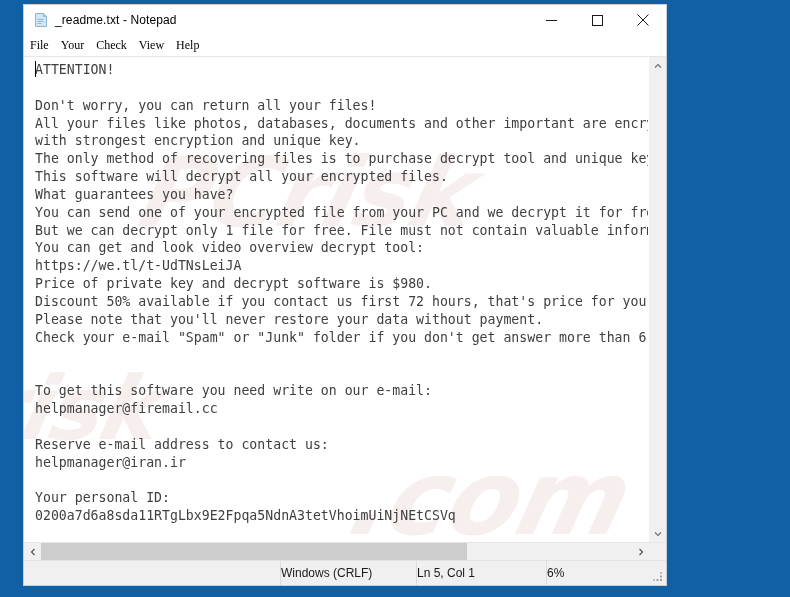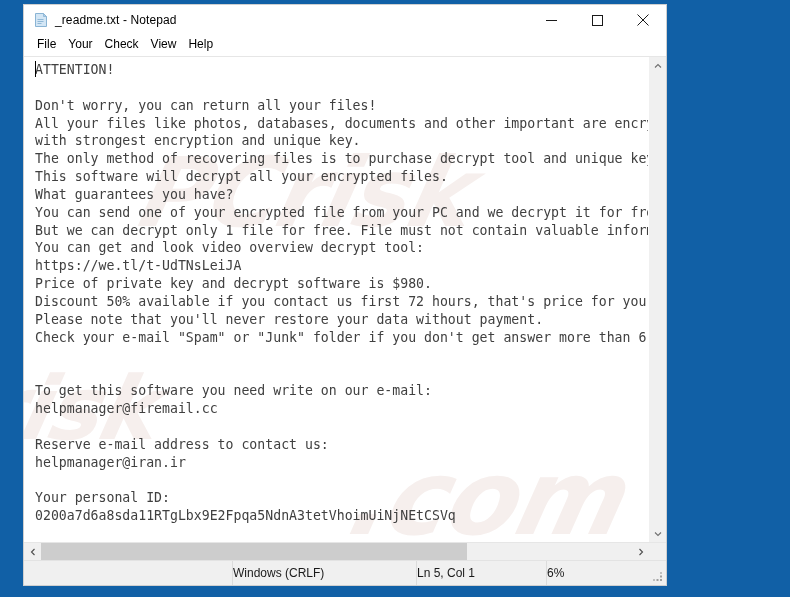--- a/index.html
+++ b/index.html
@@ -72,23 +72,23 @@
     justify-content: center;
     flex: 0 0 auto;
   }
   .win-btn svg { display: block; }
 
   
   #menubar {
     height: 21px;
     background: #ffffff;
     display: flex;
-    align-items: flex-start;
-    padding-left: 7px;
-    flex: 0 0 auto;
+    align-items: center;
+    flex: 0 0 auto;
+    font-family: Liberation Serif, serif;
   }
   .menu-item {
     font-size: 12px;
     color: #000000;
     padding: 2px 6px;
     white-space: nowrap;
   }
 
   
   #editor-wrap {
@@ -242,21 +242,21 @@
   #status-spacer { flex: 1 1 auto; }
   .status-cell {
     border-left: 1px solid #dcdcdc;
     height: 100%;
     display: flex;
     align-items: center;
     box-sizing: border-box;
     white-space: nowrap;
   }
   #status-eol  { width: 136px; }
-  #status-pos  { width: 130px; margin-left: 48px; }
+  #status-pos  { width: 130px; }
   #status-zoom { width: 120px; }
   #resize-grip {
     position: absolute;
     right: 3px;
     bottom: 3px;
     width: 12px;
     height: 12px;
   }
 </style>
 </head>

